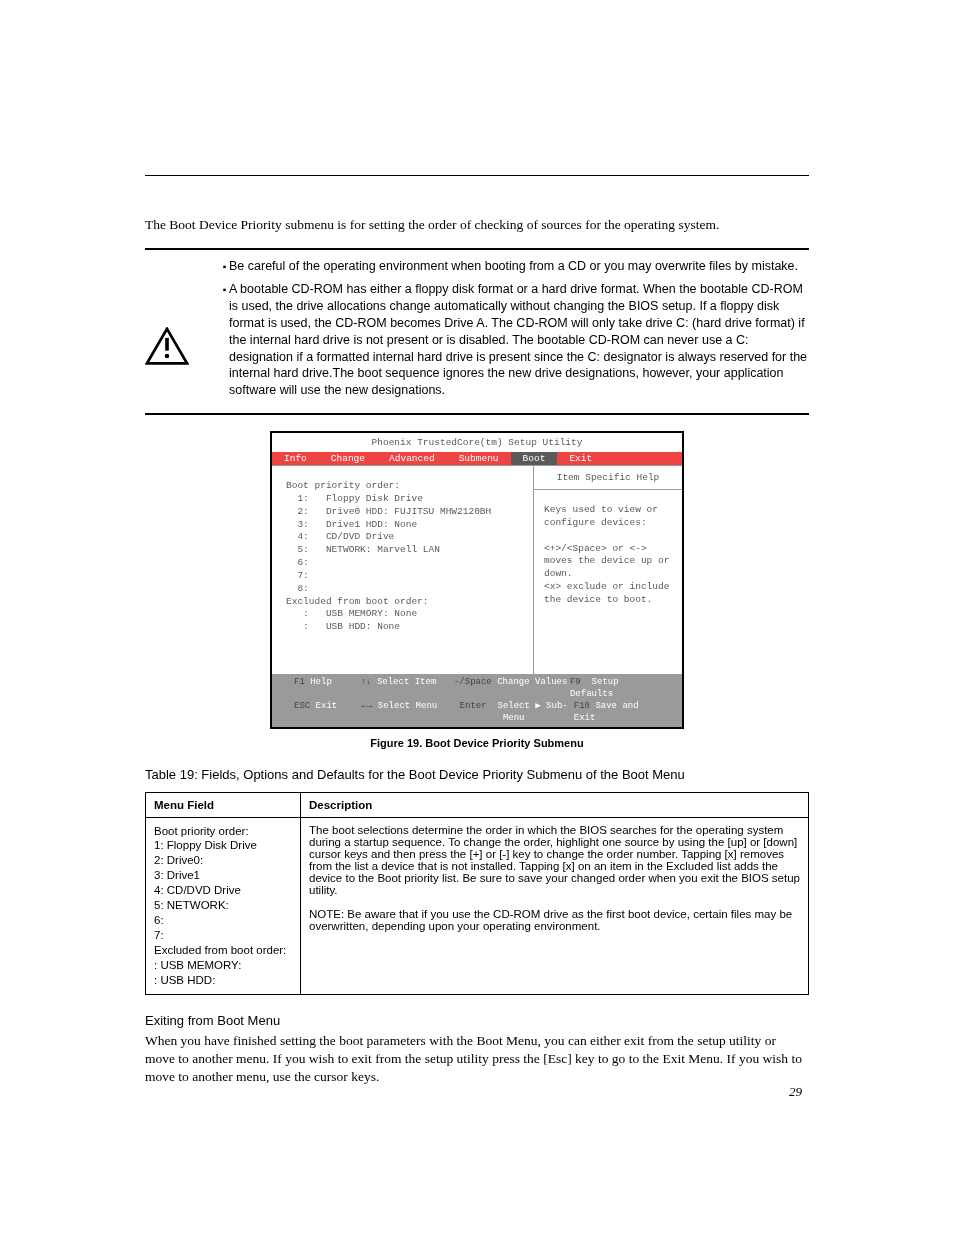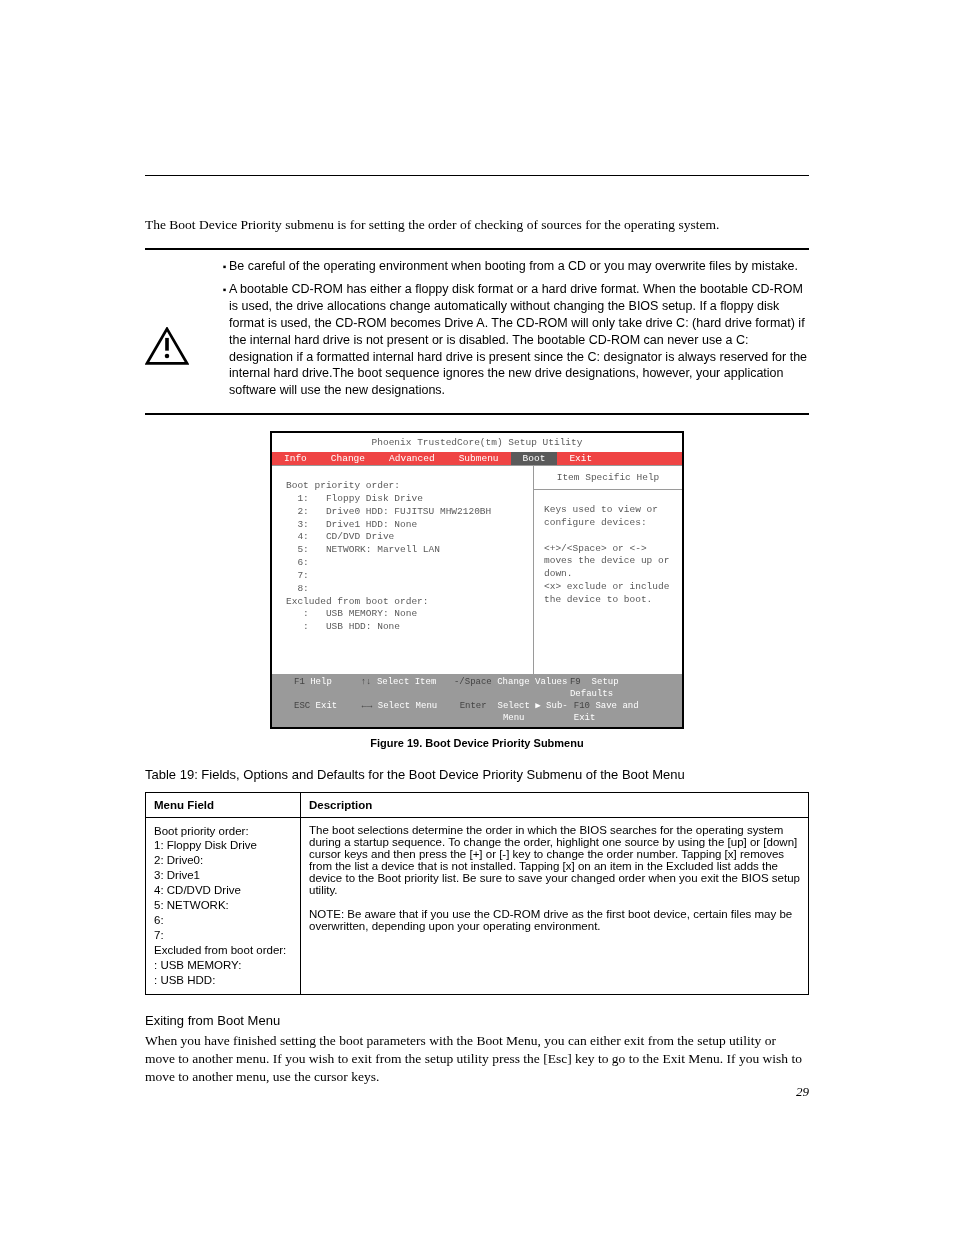--- a/index.html
+++ b/index.html
@@ -172,21 +172,21 @@
   .priority-list { line-height: 1.3; }
   
   h2.sub-title {
     font-family: Arial, sans-serif;
     font-size: 13px;
     font-weight: normal;
     margin: 18px 0 4px 0;
   }
   .page-number {
     position: absolute;
-    right: 145px;
+    right: 152px;
     bottom: 135px;
     font-family: Georgia, serif;
     font-style: italic;
     font-size: 13px;
   }
 </style>
 </head>
 <body>
 
 <div class="page">

